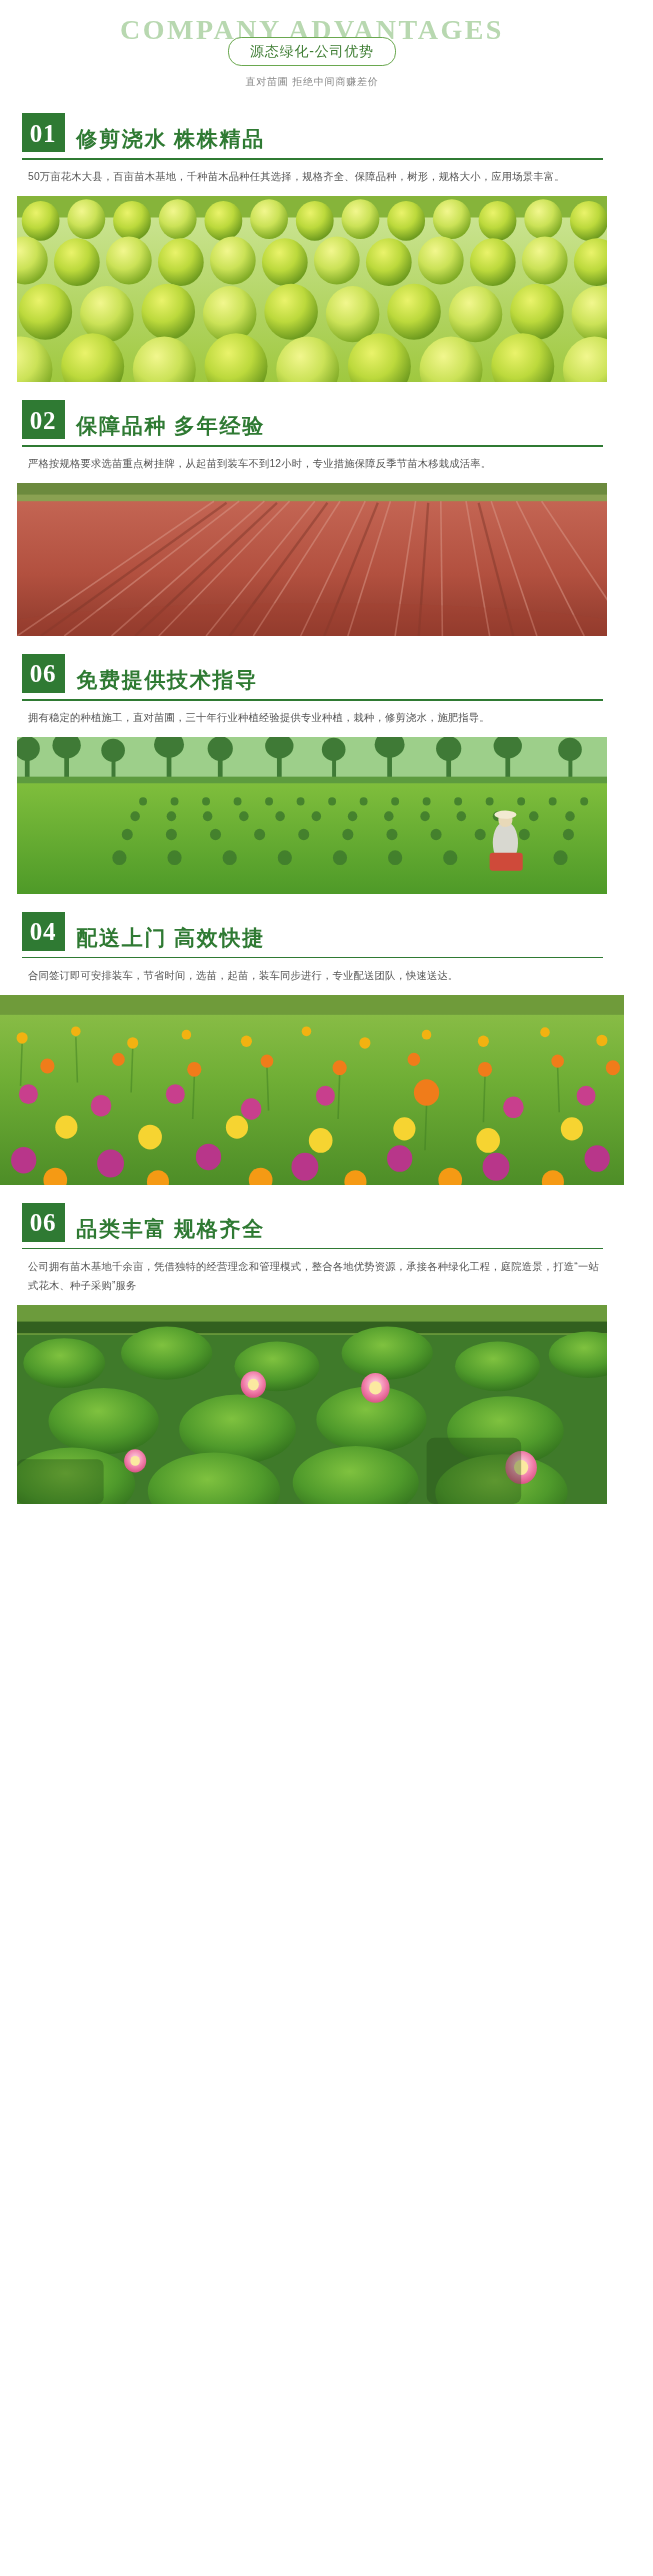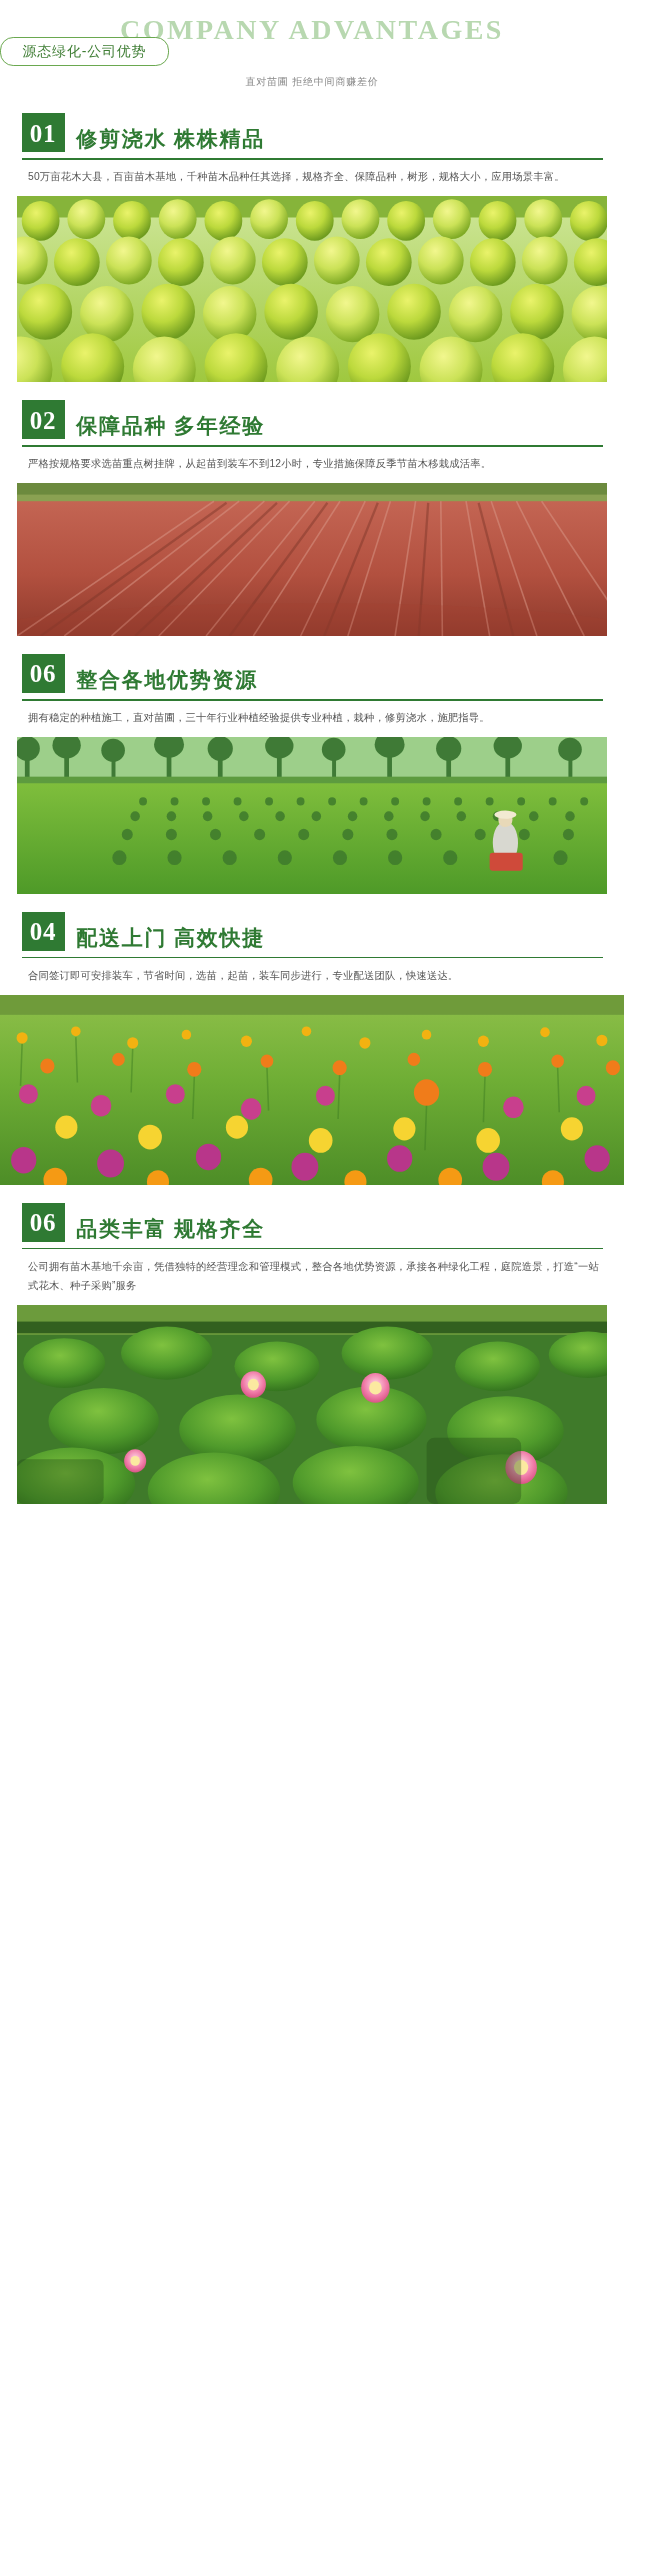--- a/index.html
+++ b/index.html
@@ -27,20 +27,21 @@
     font-family: "Liberation Serif", "DejaVu Serif", serif;
     font-size: 28px;
     letter-spacing: 2.5px;
     color: #b8d8b0;
     font-weight: bold;
     line-height: 1.1;
     margin: 0 0 1.7px 0;
   }
   .header-sub-wrap {
     display: flex;
+    justify-content: center;
     margin-top: -10px;
   }
   .header-sub {
     display: inline-block;
     border: 0.8px solid #6aa84f;
     border-radius: 13.2px;
     background: #ffffff;
     color: #3e7d33;
     font-size: 14px;
     padding: 4.1px 21.5px;
@@ -252,21 +253,21 @@
             <path d="M630 185 L586 24"></path>
         </g>
         <ellipse cx="375" cy="185" rx="430" ry="40" fill="#a4412f" opacity="0.25"></ellipse>
       </svg>
     </div>
   </div>
 
   <div class="section">
     <div class="sec-head">
       <span class="sec-num">06</span>
-      <span class="sec-title">整合各地优势资源</span>
+      <span class="sec-title">免费提供技术指导</span>
     </div>
     <div class="sec-rule"></div>
     <div class="sec-desc">拥有稳定的种植施工，直对苗圃，三十年行业种植经验提供专业种植，栽种，修剪浇水，施肥指导。</div>
     <div class="photo" style="height:157px;">
       <svg viewBox="0 0 750 190" preserveAspectRatio="none" aria-hidden="true">
         <defs>
           <linearGradient id="grass3" x1="0" y1="0" x2="0" y2="1">
             <stop offset="0%" stop-color="#7fbe3c"></stop>
               <stop offset="100%" stop-color="#4e9a28"></stop>
           </linearGradient>

